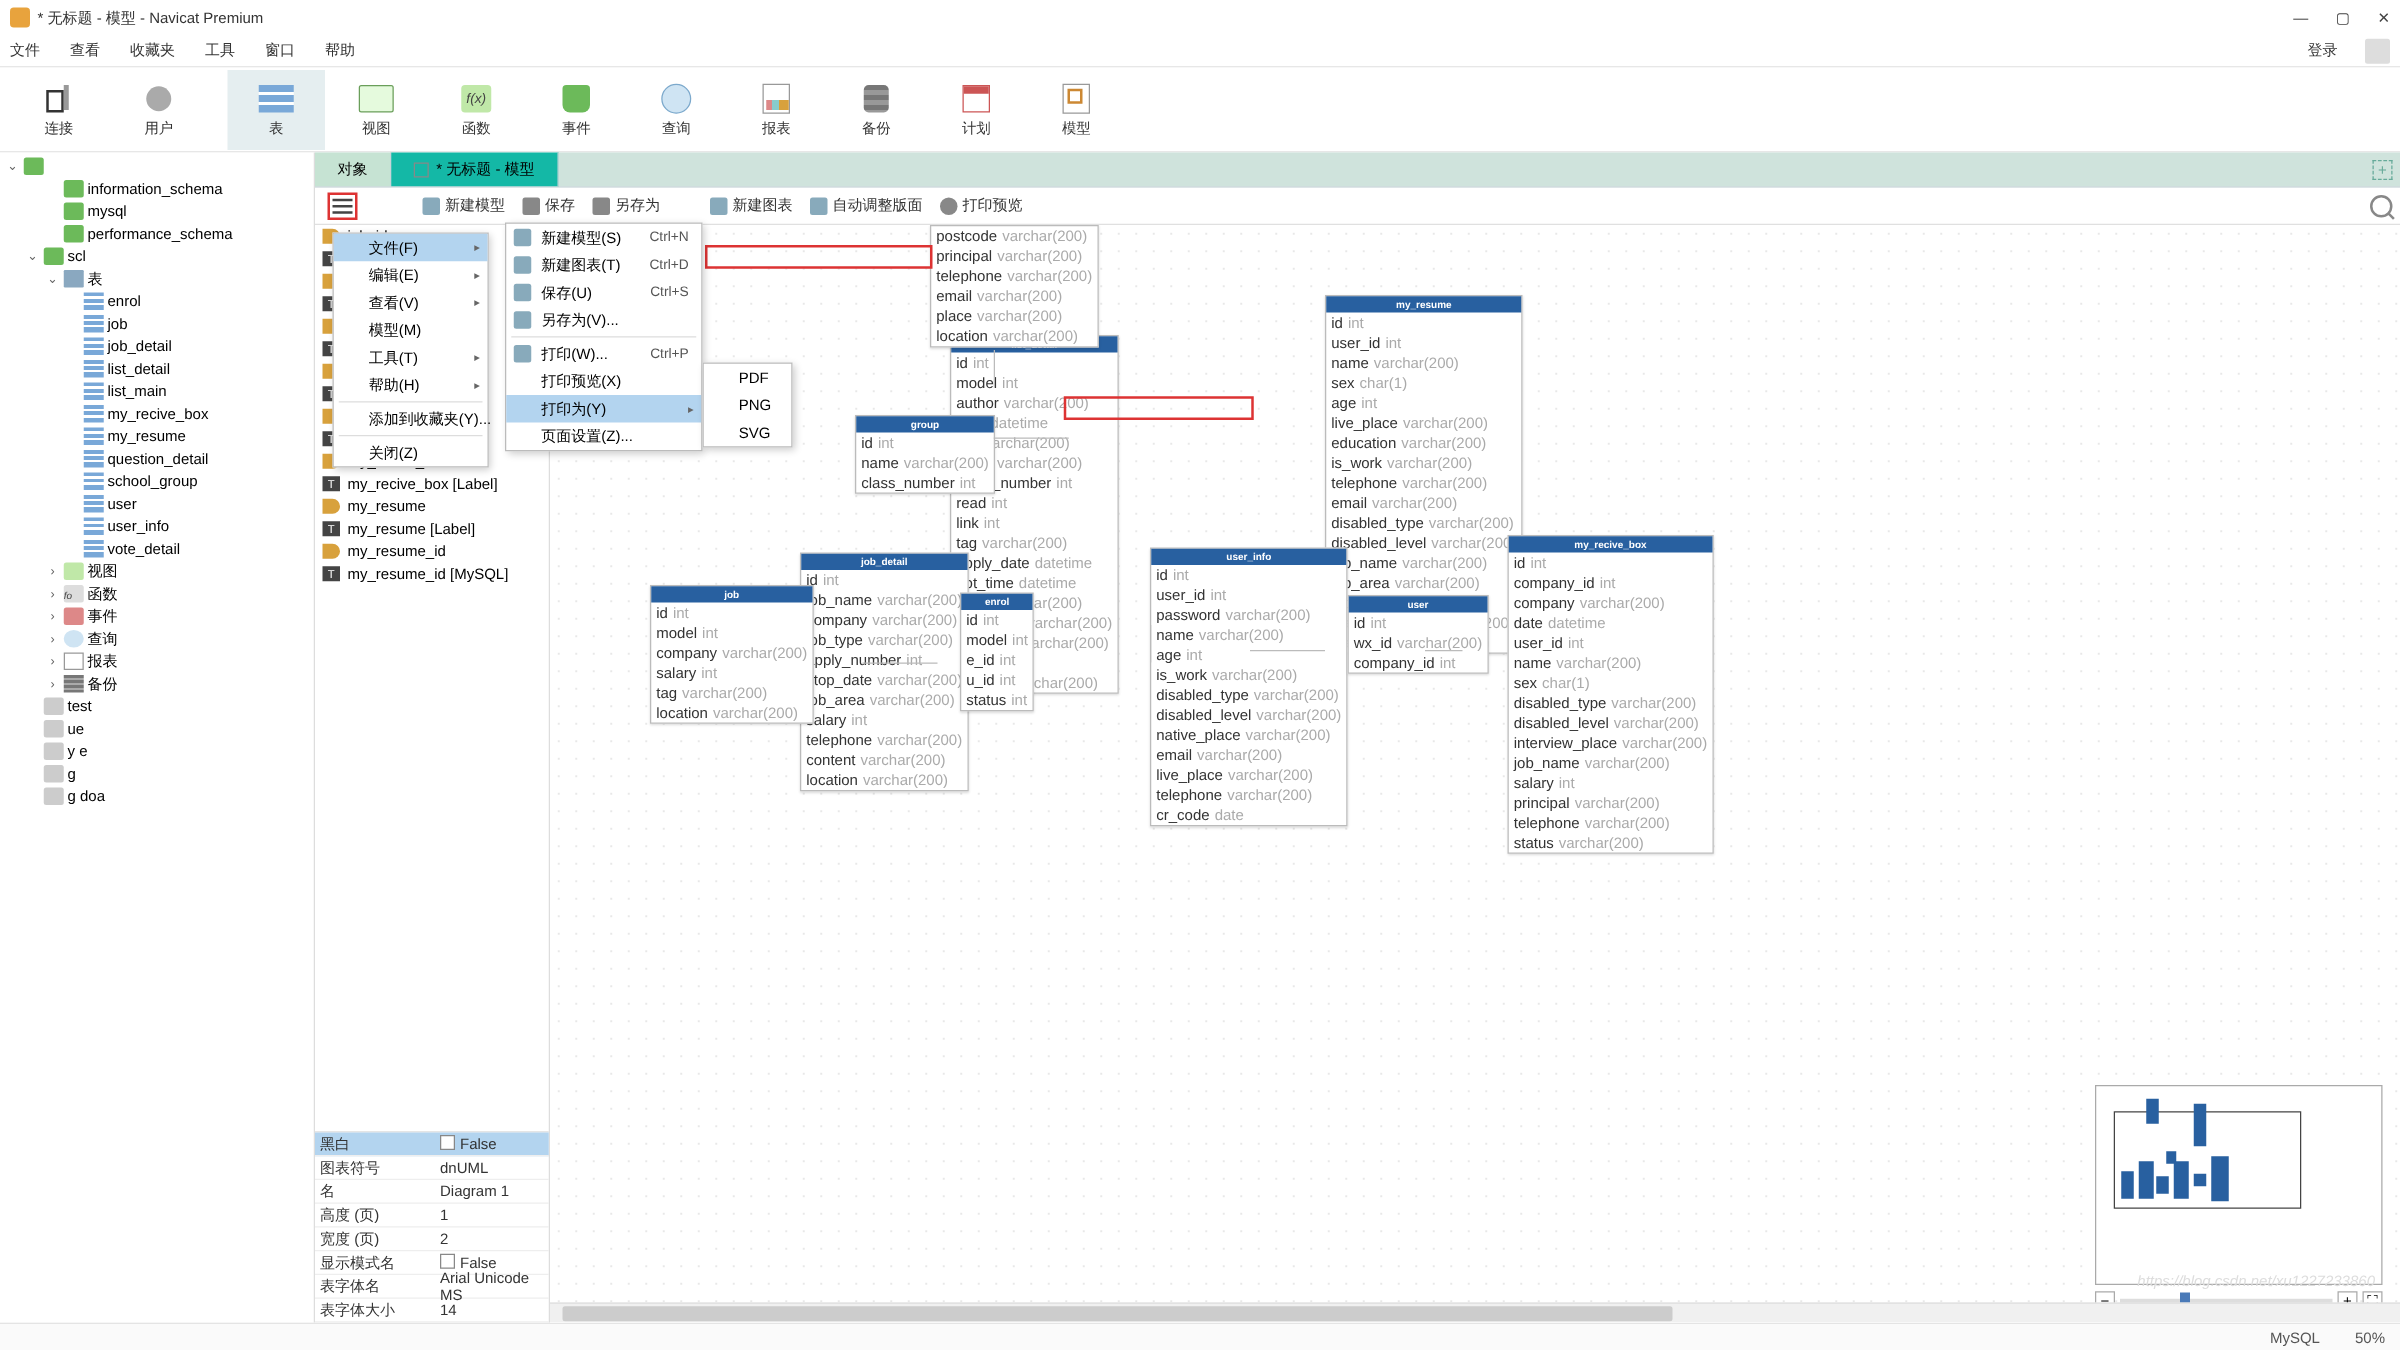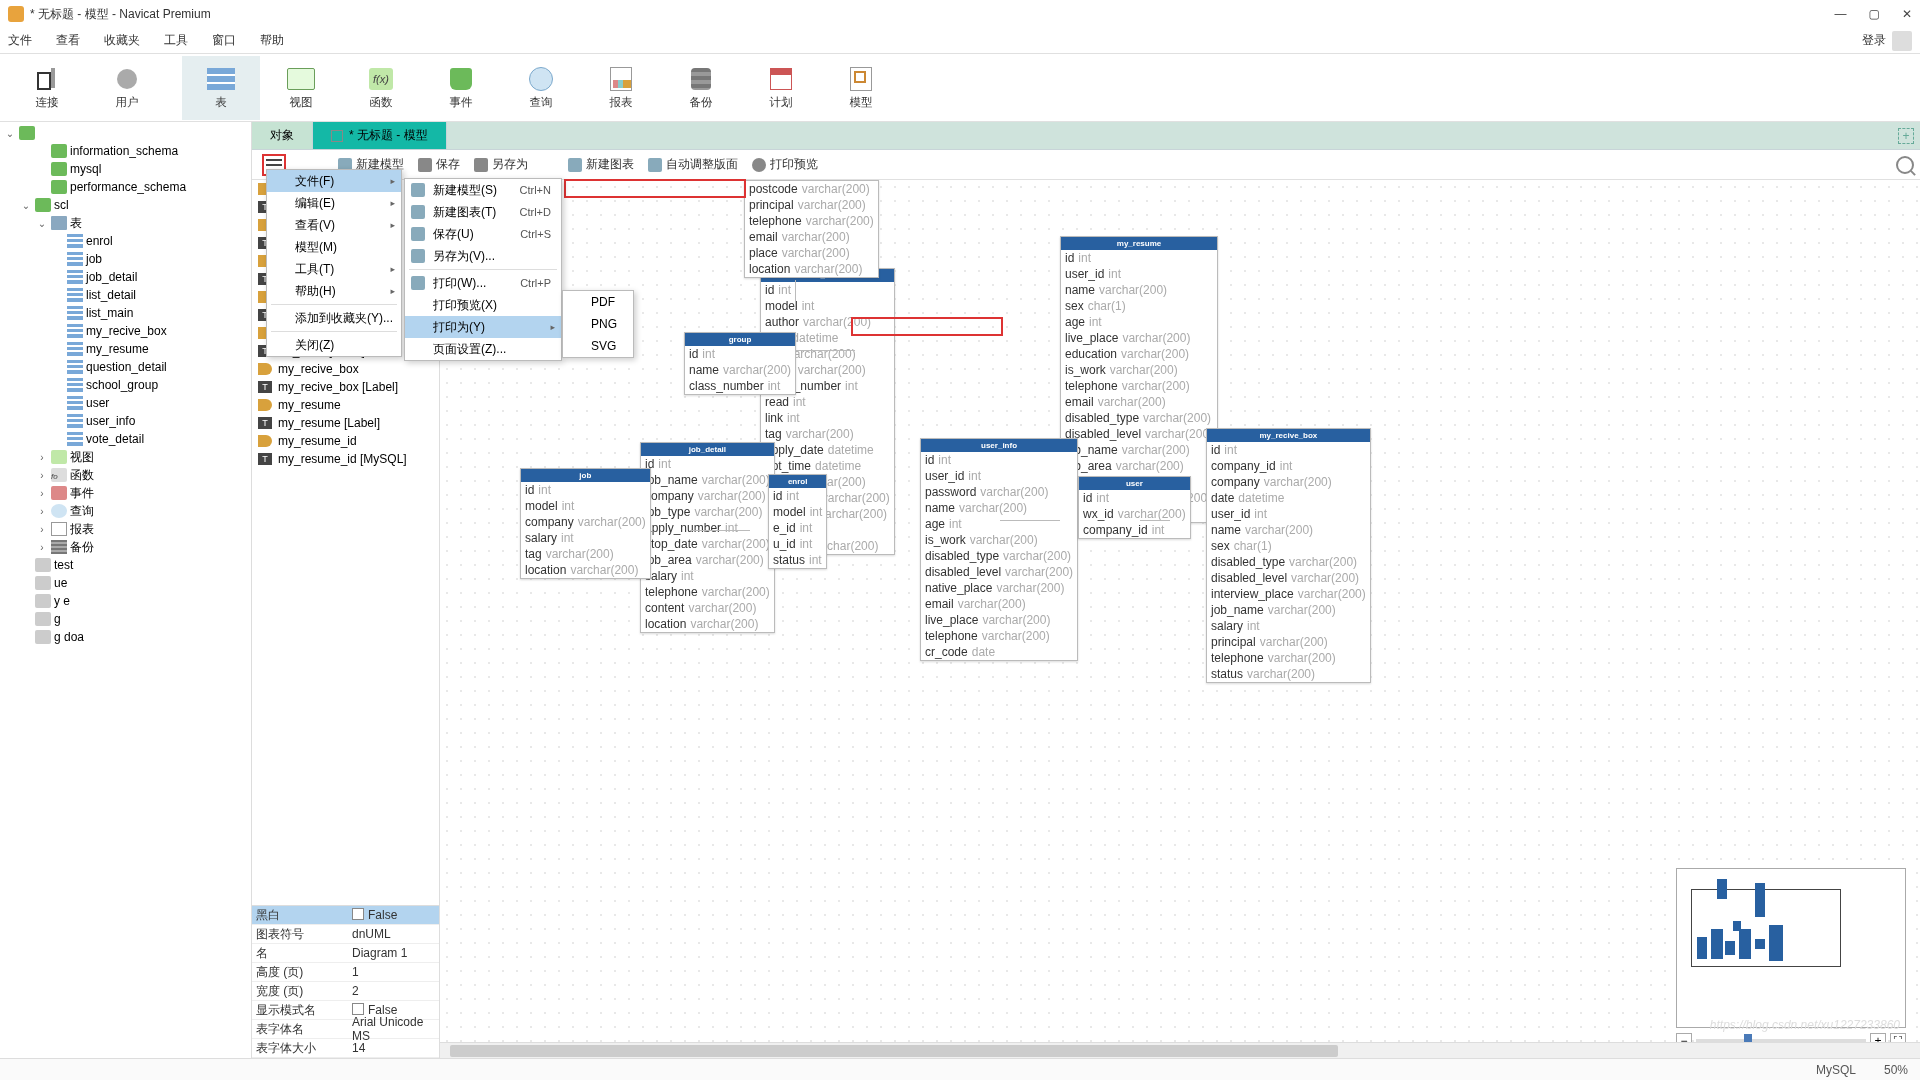--- a/index.html
+++ b/index.html
@@ -4,21 +4,21 @@
 <style>
 *{box-sizing:border-box;margin:0;padding:0;font-family:"Microsoft YaHei",Arial,sans-serif;font-size:12px;user-select:none}
 body{background:#fff;overflow:hidden;width:1920px;height:1080px;position:relative}
 .titlebar{height:28px;display:flex;align-items:center;padding:0 8px;background:#fff}
 .titlebar .logo{width:16px;height:16px;background:#e8a33d;border-radius:3px;margin-right:6px}
 .titlebar .title{flex:1;color:#333}
 .win-controls{display:flex;gap:22px;font-size:14px;color:#444}
 .win-controls span{cursor:pointer}
 .menubar{height:26px;display:flex;align-items:center;padding:0 8px;gap:24px;background:#fff;border-bottom:1px solid #e0e0e0}
 .menubar span{color:#333;cursor:pointer}
-.menubar .login{margin-left:auto;display:flex;align-items:center;gap:6px}
+.menubar .login{margin-left:auto;display:flex;align-items:center;gap:22px}
 .avatar{width:20px;height:20px;background:#ddd;border-radius:2px}
 .ribbon{height:68px;display:flex;align-items:center;padding:2px 8px;gap:2px;border-bottom:1px solid #e0e0e0;background:#fff}
 .ribbon-item{display:flex;flex-direction:column;align-items:center;justify-content:center;width:78px;height:64px;cursor:pointer;gap:2px}
 .ribbon-item.active{background:#e5eef0}
 .ribbon-icon{width:32px;height:28px;display:flex;align-items:center;justify-content:center}
 .ribbon-item span{color:#333;font-size:11.5px}
 .divider{width:12px}
 .ic-db{width:24px;height:22px;position:relative}
 .ic-db::before{content:"";position:absolute;width:10px;height:14px;border:2px solid #333;left:2px;top:4px}
 .ic-db::after{content:"";position:absolute;width:4px;height:20px;background:#999;left:16px;top:0}
@@ -400,21 +400,21 @@
       <div class="tbtn">
           <div class="ticon2"></div>
           <span>自动调整版面</span>
         </div>
       <div class="tbtn">
           <div class="ticon2" style="background:#888;border-radius:50%"></div>
           <span>打印预览</span>
         </div>
       <div class="search-ic"></div>
 
-      <div class="menu" id="menu1" style="left:14px;top:19px;width:136px">
+      <div class="menu" id="menu1" style="left:14px;top:36px;width:125px">
         <div class="redbox r1"></div>
       <div class="menu-item hl">
             <span>文件(F)</span>
             <span class="arrow">▸</span>
           </div>
           <div class="menu-item">
             <span>编辑(E)</span>
             <span class="arrow">▸</span>
           </div>
           <div class="menu-item">

